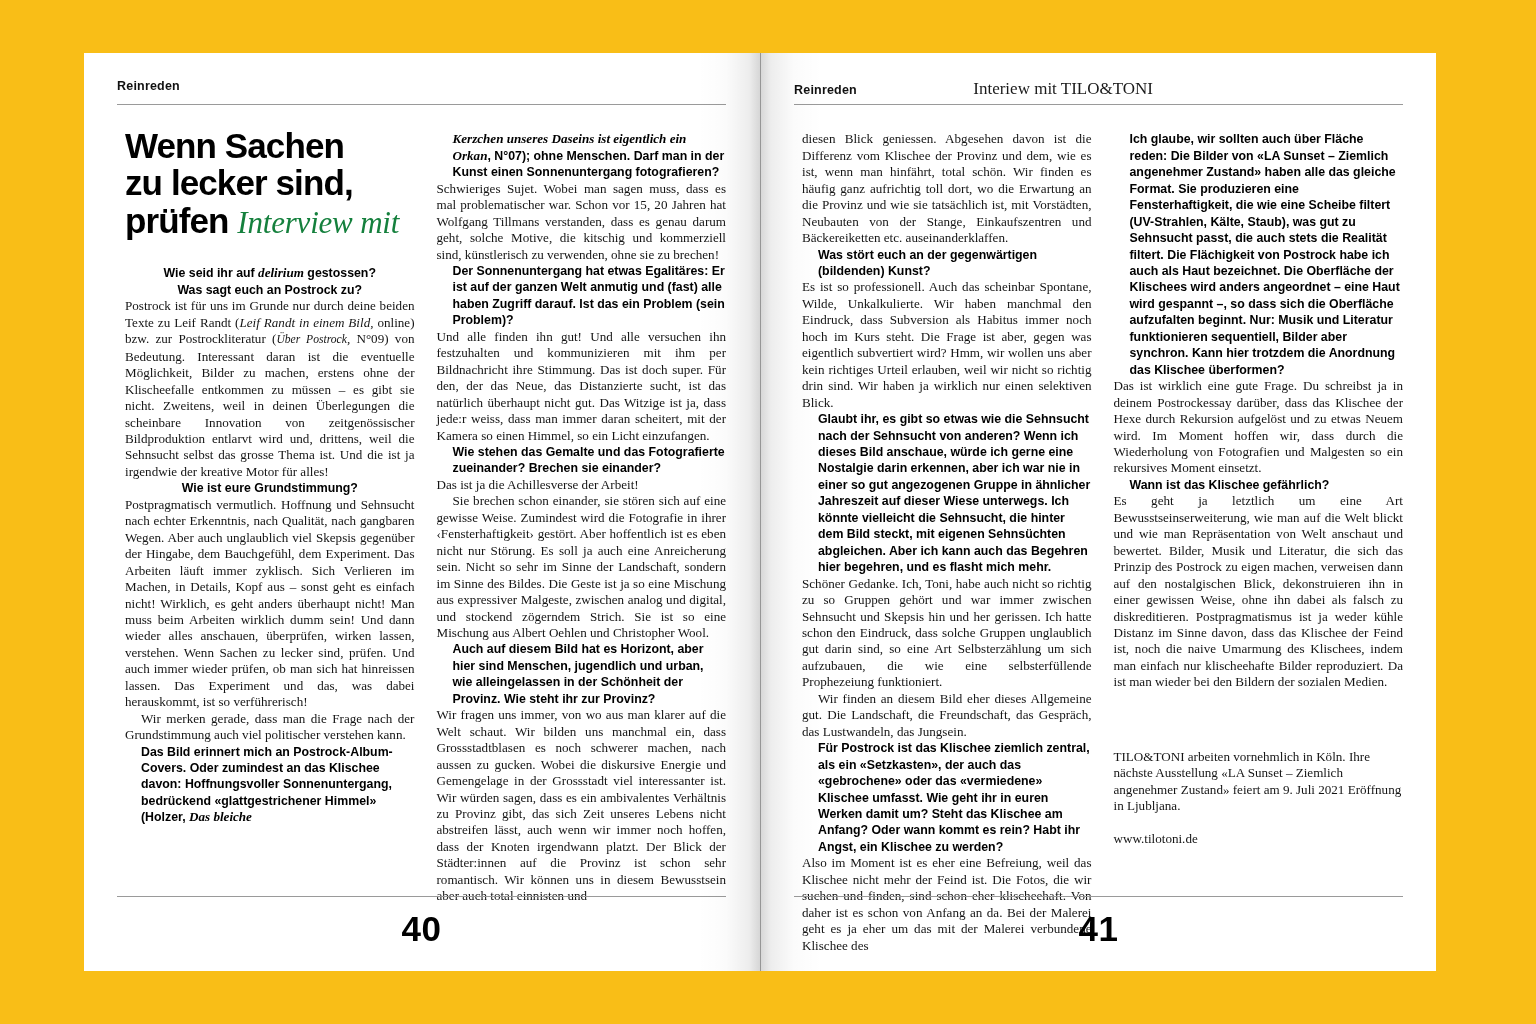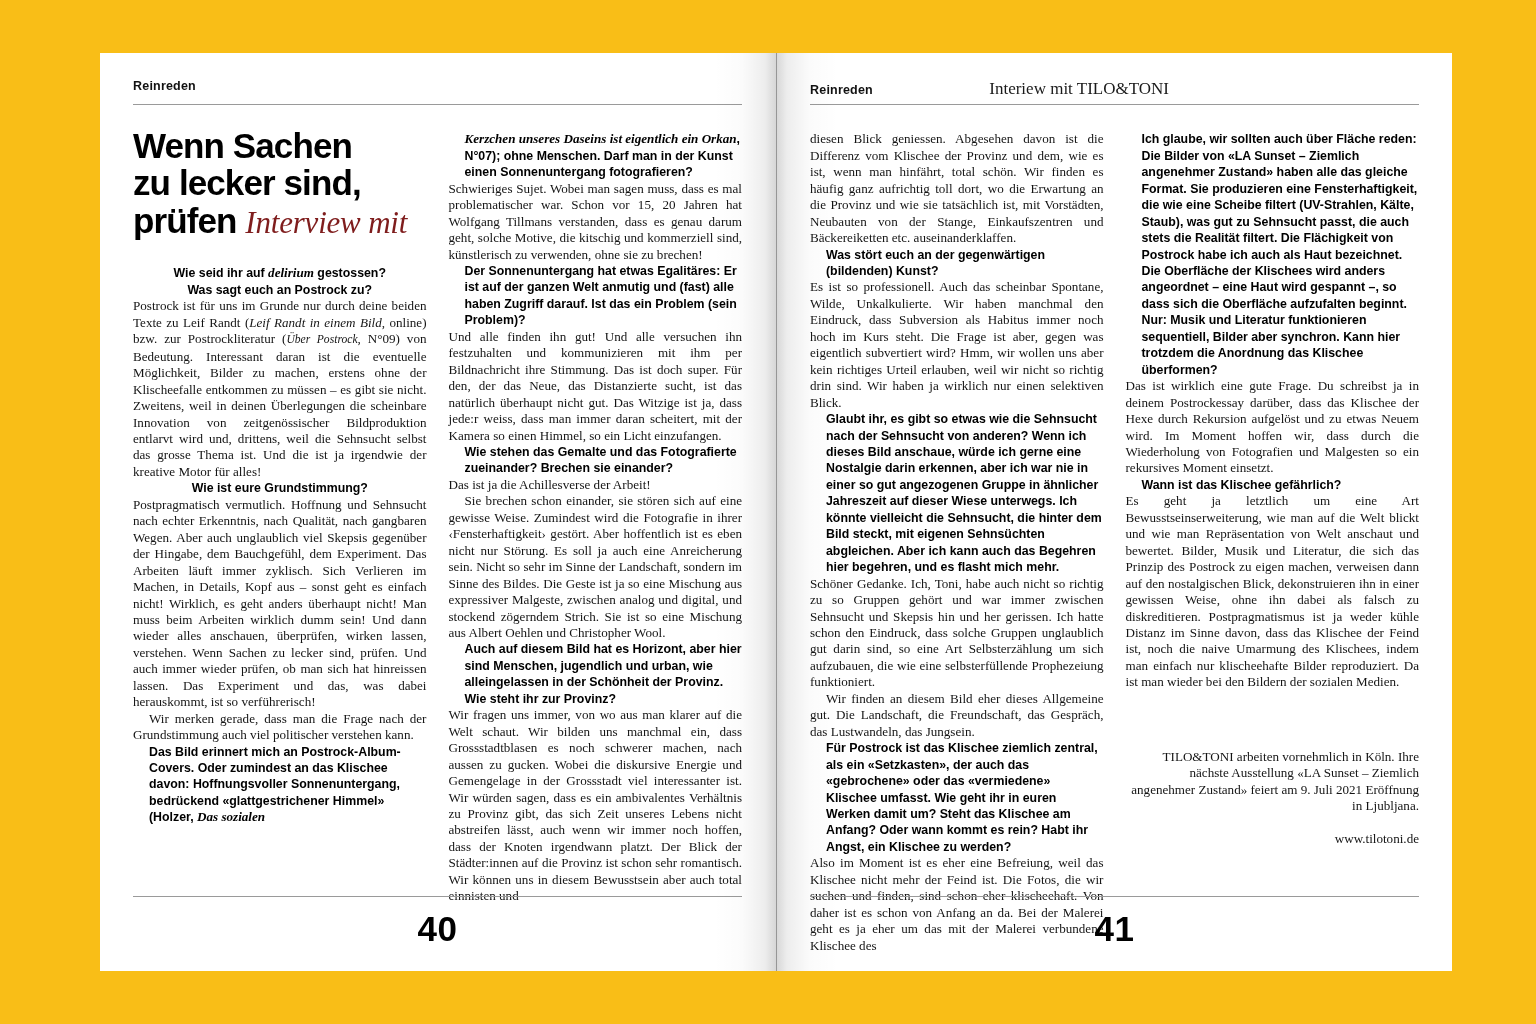--- a/index.html
+++ b/index.html
@@ -11,21 +11,21 @@
     width: 1536px;
     height: 1024px;
     background: #F9BE17;
     font-family: "Liberation Serif", serif;
     overflow: hidden;
   }
 
   
   #spread {
     position: absolute;
-    left: 100px;
+    left: 84px;
     top: 53px;
     width: 1352px;
     height: 918px;
     display: flex;
     background: #ffffff;
     box-shadow: 0 0 0 0 rgba(0,0,0,0);
   }
 
   .page {
     position: relative;
@@ -106,37 +106,38 @@
     font-weight: bold;
     font-size: 35px;
     letter-spacing: -0.9px;
     color: #000;
   }
   .headline .hl-ital {
     font-family: "Liberation Serif", serif;
     font-style: italic;
     font-size: 31px;
     letter-spacing: -0.2px;
-    color: #7f1d1d;
+    color: #15803d;
   }
   .headline .hl-author {
     display: block;
     font-family: "Liberation Serif", serif;
     font-style: italic;
     font-size: 30px;
     letter-spacing: -0.2px;
     color: #000;
     margin-top: 3px;
   }
 
   
   .cols {
     display: flex;
     gap: 22px;
     margin-top: 0;
+    margin-left: 8px;
   }
   .col {
     width: 294px;
     box-sizing: border-box;
   }
   .page.left .cols { align-items: flex-start; }
 
   .body-col {
     font-family: "Liberation Serif", serif;
     font-size: 13.1px;
@@ -176,21 +177,21 @@
     font-style: italic;
   }
   .sm { font-size: 11.6px; }
 
   .colophon {
     margin-top: 58px;
     font-family: "Liberation Serif", serif;
     font-size: 13.1px;
     line-height: 16.45px;
     color: #141414;
-    text-align: right;
+    text-align: left;
   }
   .colophon .url { margin-top: 16.45px; }
 
   
   .footer {
     position: absolute;
     left: 33px;
     right: 34px;
     bottom: 22px;
   }
@@ -235,21 +236,21 @@
 
           <p class="q center1">Wie seid ihr auf <i>delirium</i> gestossen?</p>
 
           <p class="q center1">Was sagt euch an Postrock zu?</p>
           <p><span>Postrock ist für uns im Grunde nur durch deine beiden Texte zu Leif Randt (</span><i>Leif Randt in einem Bild</i><span>, online) bzw. zur Postrockliteratur (</span><i class="sm">Über Postrock</i><span>, N°09) von Bedeutung. Interessant daran ist die eventuelle Möglichkeit, Bilder zu machen, erstens ohne der Klischeefalle entkommen zu müssen – es gibt sie nicht. Zweitens, weil in deinen Überlegungen die scheinbare Innovation von zeitgenössischer Bildproduktion entlarvt wird und, drittens, weil die Sehnsucht selbst das grosse Thema ist. Und die ist ja irgendwie der kreative Motor für alles!</span></p>
 
           <p class="q center1">Wie ist eure Grundstimmung?</p>
           <p>Postpragmatisch vermutlich. Hoffnung und Sehnsucht nach echter Erkenntnis, nach Qualität, nach gangbaren Wegen. Aber auch unglaublich viel Skepsis gegenüber der Hingabe, dem Bauchgefühl, dem Experiment. Das Arbeiten läuft immer zyklisch. Sich Verlieren im Machen, in Details, Kopf aus – sonst geht es einfach nicht! Wirklich, es geht anders überhaupt nicht! Man muss beim Arbeiten wirklich dumm sein! Und dann wieder alles anschauen, überprüfen, wirken lassen, verstehen. Wenn Sachen zu lecker sind, prüfen. Und auch immer wieder prüfen, ob man sich hat hinreissen lassen. Das Experiment und das, was dabei herauskommt, ist so verführerisch!</p>
           <p class="ind">Wir merken gerade, dass man die Frage nach der Grundstimmung auch viel politischer verstehen kann.</p>
 
-          <p class="q"><span>Das Bild erinnert mich an Postrock-Album-Covers. Oder zumindest an das Klischee davon: Hoffnungsvoller Sonnenuntergang, bedrückend «glattgestrichener Himmel» (Holzer, </span><i>Das sozialen</i></p>
+          <p class="q"><span>Das Bild erinnert mich an Postrock-Album-Covers. Oder zumindest an das Klischee davon: Hoffnungsvoller Sonnenuntergang, bedrückend «glattgestrichener Himmel» (Holzer, </span><i>Das bleiche</i></p>
         </div>
       </div>
 
       <div class="col">
         <div class="body-col" style="margin-top:26px;">
 
           <p class="q"><i>Kerzchen unseres Daseins ist eigentlich ein Orkan</i><span>, N°07); ohne Menschen. Darf man in der Kunst einen Sonnenuntergang fotografieren?</span></p>
           <p>Schwieriges Sujet. Wobei man sagen muss, dass es mal problematischer war. Schon vor 15, 20 Jahren hat Wolfgang Tillmans verstanden, dass es genau darum geht, solche Motive, die kitschig und kommerziell sind, künstlerisch zu verwenden, ohne sie zu brechen!</p>
 
           <p class="q">Der Sonnenuntergang hat etwas Egalitäres: Er ist auf der ganzen Welt anmutig und (fast) alle haben Zugriff darauf. Ist das ein Problem (sein Problem)?</p>

